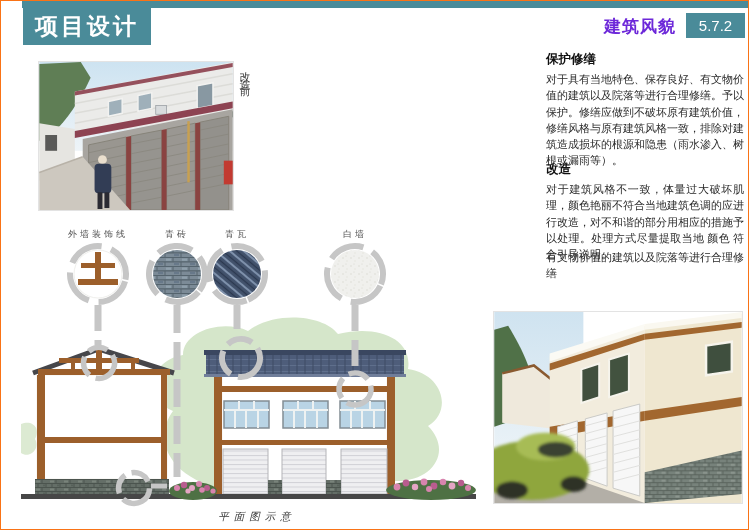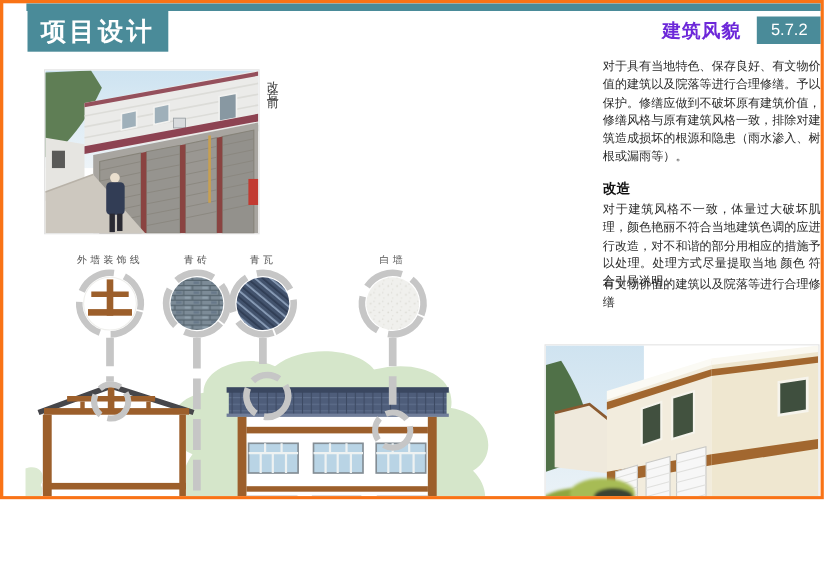--- a/index.html
+++ b/index.html
@@ -1,18 +1,18 @@
 <!DOCTYPE html>
 <html><head>
 <meta charset="utf-8">
 <style>
   html,body{margin:0;padding:0;background:#fff;}
-  .page{position:relative;width:749px;height:454px;background:#fff;overflow:hidden;
+  .page{position:relative;width:749px;height:530px;background:#fff;overflow:hidden;
         font-family:"Liberation Sans","DejaVu Sans",sans-serif;
-        border:3px solid #f97316;box-sizing:border-box;}
+        border:1px solid #f97316;box-sizing:border-box;}
   
   .top-bar{position:absolute;left:21px;top:0;width:728px;height:7px;background:#4A8B99;}
   .title-box{position:absolute;left:22px;top:7px;width:128px;height:37px;background:#4A8B99;
              color:#fff;font-size:23px;font-weight:bold;letter-spacing:3px;
              display:flex;align-items:center;justify-content:center;}
   .section-label{position:absolute;right:72px;top:14px;color:#6d28d9;font-size:17px;
                  font-weight:bold;letter-spacing:1px;}
   .section-num{position:absolute;left:685px;top:12px;width:59px;height:25px;background:#4A8B99;
                color:#fff;font-size:15px;display:flex;align-items:center;justify-content:center;}
   
@@ -325,20 +325,21 @@
         <ellipse cx="38" cy="160" rx="58" ry="30" fill="#8fa63c"></ellipse>
         <ellipse cx="52" cy="136" rx="30" ry="14" fill="#a7bc55"></ellipse>
         <ellipse cx="62" cy="139" rx="18" ry="8" fill="#3a4330"></ellipse>
         <ellipse cx="18" cy="180" rx="16" ry="9" fill="#2f3328"></ellipse>
         <ellipse cx="80" cy="174" rx="13" ry="8" fill="#2f3328"></ellipse>
       </g>
     </svg>
   </div>
 
   <div class="guide g1">
+    <h3>保护修缮</h3>
     <p>对于具有当地特色、保存良好、有文物价值的建筑以及院落等进行合理修缮。予以保护。修缮应做到不破坏原有建筑价值，修缮风格与原有建筑风格一致，排除对建筑造成损坏的根源和隐患（雨水渗入、树根或漏雨等）。</p>
   </div>
   <div class="guide g2">
     <h3>改造</h3>
     <p>对于建筑风格不一致，体量过大破坏肌理，颜色艳丽不符合当地建筑色调的应进行改造，对不和谐的部分用相应的措施予以处理。处理方式尽量提取当地 颜色 符合引导说明。</p>
   </div>
   <div class="guide g3">
     <p>有文物价值的建筑以及院落等进行合理修缮</p>
   </div>
 

